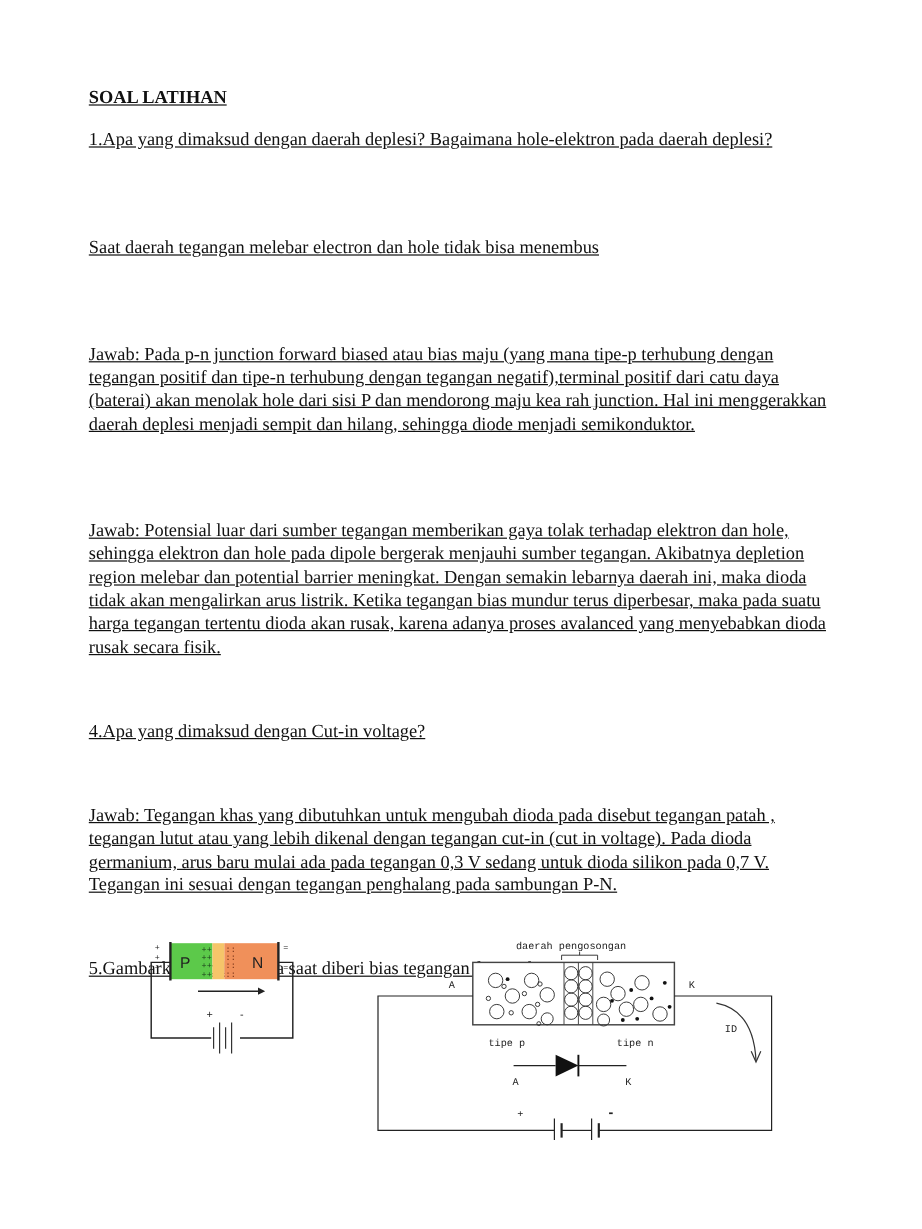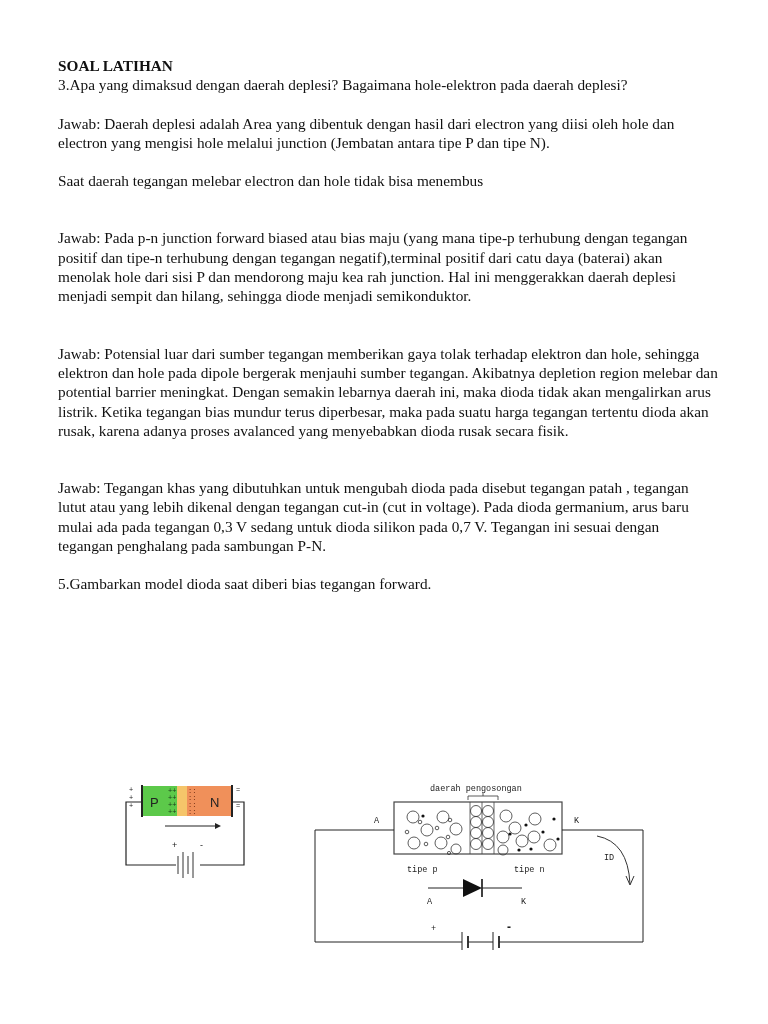--- a/index.html
+++ b/index.html
@@ -2,44 +2,44 @@
 <html><head>
 <meta charset="utf-8">
 <style>
   html, body { margin: 0; padding: 0; background: #ffffff; }
   body { width: 768px; height: 1024px; position: relative; overflow: hidden; }
   .page {
     position: absolute; left: 58px; top: 56px; width: 660px;
     font-family: "Liberation Serif", serif; font-size: 15.3px; line-height: 19.3px;
     color: #111111;
   }
-  .page p { margin: 0; }
+  .page p { margin: 16px; text-decoration: underline; }
   .gap { height: 19px; }
   .title { font-weight: bold; }
   .diagram1 { position: absolute; left: 120px; top: 782px; width: 130px; height: 100px; }
   .diagram2 { position: absolute; left: 310px; top: 780px; width: 340px; height: 170px; }
   .mono { font-family: "Liberation Mono", monospace; font-size: 8.5px; fill: #222; }
 </style>
 </head>
 <body>
 
 <div class="page">
   <p class="title">SOAL LATIHAN</p>
-  <p>3.Apa yang dimaksud dengan daerah deplesi? Bagaimana hole-elektron pada daerah deplesi?</p>
+  <p>1.Apa yang dimaksud dengan daerah deplesi? Bagaimana hole-elektron pada daerah deplesi?</p>
   <div class="gap"></div>
-  <p>Jawab: Daerah deplesi adalah Area yang dibentuk dengan hasil dari electron yang diisi oleh hole dan electron yang mengisi hole melalui junction (Jembatan antara tipe P dan tipe N).</p>
   <div class="gap"></div>
   <p>Saat daerah tegangan melebar electron dan hole tidak bisa menembus</p>
   <div class="gap"></div>
   <div class="gap"></div>
   <p>Jawab: Pada p-n junction forward biased atau bias maju (yang mana tipe-p terhubung dengan tegangan positif dan tipe-n terhubung dengan tegangan negatif),terminal positif dari catu daya (baterai) akan menolak hole dari sisi P dan mendorong maju kea rah junction. Hal ini menggerakkan daerah deplesi menjadi sempit dan hilang, sehingga diode menjadi semikonduktor.</p>
   <div class="gap"></div>
   <div class="gap"></div>
   <p>Jawab: Potensial luar dari sumber tegangan memberikan gaya tolak terhadap elektron dan hole, sehingga elektron dan hole pada dipole bergerak menjauhi sumber tegangan. Akibatnya depletion region melebar dan potential barrier meningkat. Dengan semakin lebarnya daerah ini, maka dioda tidak akan mengalirkan arus listrik. Ketika tegangan bias mundur terus diperbesar, maka pada suatu harga tegangan tertentu dioda akan rusak, karena adanya proses avalanced yang menyebabkan dioda rusak secara fisik.</p>
   <div class="gap"></div>
+  <p>4.Apa yang dimaksud dengan Cut-in voltage?</p>
   <div class="gap"></div>
   <p>Jawab:  Tegangan khas yang dibutuhkan untuk mengubah dioda pada disebut tegangan patah ,  tegangan lutut atau yang lebih dikenal dengan tegangan cut-in (cut in voltage). Pada dioda germanium, arus baru mulai ada pada tegangan 0,3 V sedang untuk dioda silikon pada 0,7 V. Tegangan ini sesuai dengan tegangan  penghalang  pada  sambungan P-N.</p>
   <div class="gap"></div>
   <p>5.Gambarkan model dioda saat diberi bias tegangan forward.</p>
 </div>
 
 <div class="diagram1">
   <svg width="130" height="100" viewBox="0 0 130 100">
     <rect x="22" y="4" width="35" height="30" fill="#5cc94a"></rect>
     <rect x="57" y="4" width="10" height="30" fill="#f5c56a"></rect>

